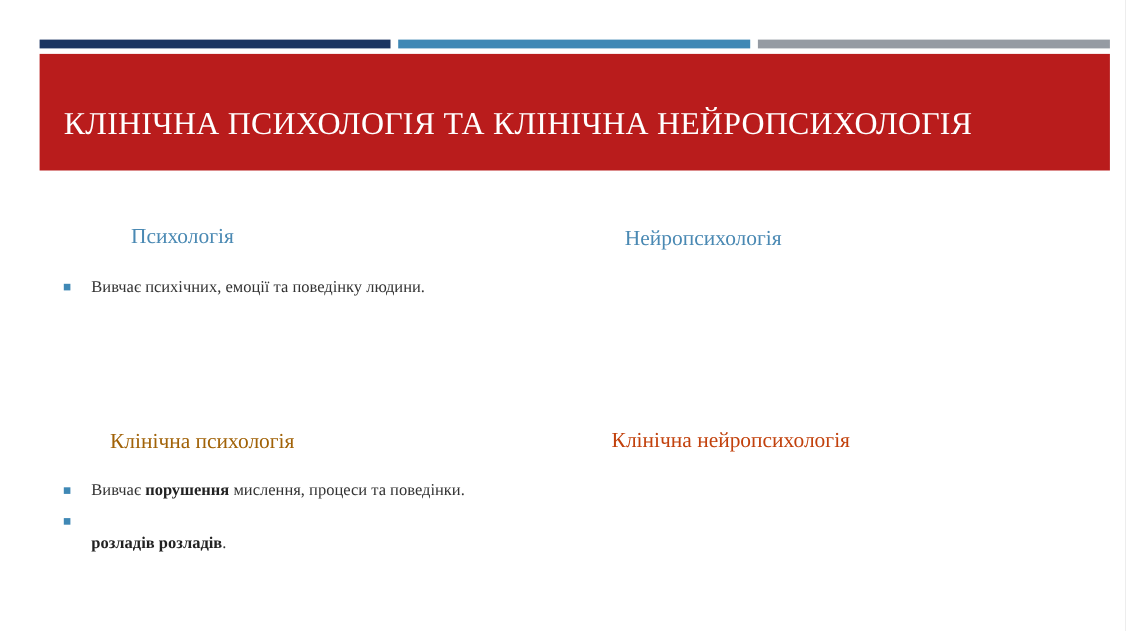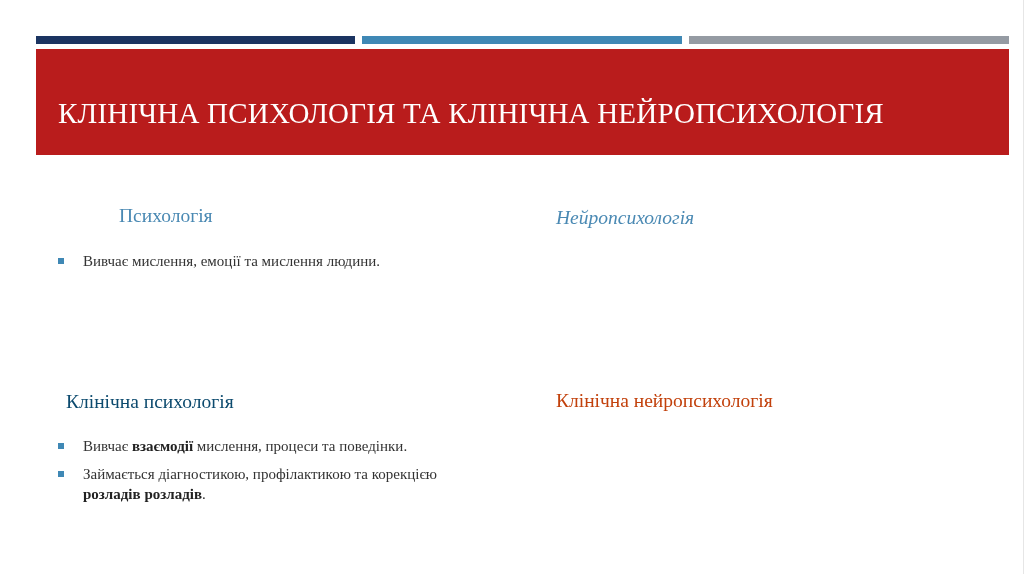--- a/index.html
+++ b/index.html
@@ -32,32 +32,32 @@
   <div class="stripe s3" style="background:#959ba3;"></div>
 
   <div class="title-band" style="background:#b91c1c;">
     <span class="title-text">КЛІНІЧНА ПСИХОЛОГІЯ ТА КЛІНІЧНА НЕЙРОПСИХОЛОГІЯ</span>
   </div>
 
   <div class="col-head" style="left:83px; top:205px; color:#4a89b3;margin-left:36px;">Психологія</div>
   <ul class="bullets" style="left:55px; top:251px; width:470px;">
     <li>
       <span class="bullet-mark" style="background:#3f88b5;"></span>
-      <span>Вивчає мислення, емоції та мислення людини.</span>
+      <span>Вивчає психічних, емоції та поведінку людини.</span>
     </li>
   </ul>
 
-  <div class="col-head" style="left:66px; top:391px; color:#0c4a6e;">Клінічна психологія</div>
+  <div class="col-head" style="left:100px; top:391px; color:#a16207;">Клінічна психологія</div>
   <ul class="bullets" style="left:55px; top:436px; width:470px;">
     <li>
       <span class="bullet-mark" style="background:#3f88b5;"></span>
-      <span>Вивчає </span><b>взаємодії</b><span> мислення, процеси та поведінки.</span>
+      <span>Вивчає </span><b>порушення</b><span> мислення, процеси та поведінки.</span>
     </li>
     <li>
       <span class="bullet-mark" style="background:#3f88b5;"></span>
-      <span>Займається діагностикою, профілактикою та корекцією</span><br>
+      <br>
       <b>розладів розладів</b><span>.</span>
     </li>
   </ul>
 
-  <div class="col-head" style="left:556px; top:207px; color:#4a89b3;font-style:italic;">Нейропсихологія</div>
+  <div class="col-head" style="left:568px; top:207px; color:#4a89b3;">Нейропсихологія</div>
   <div class="col-head" style="left:556px; top:390px; color:#c2410c;">Клінічна нейропсихологія</div>
 </div>
 
 </body></html>

